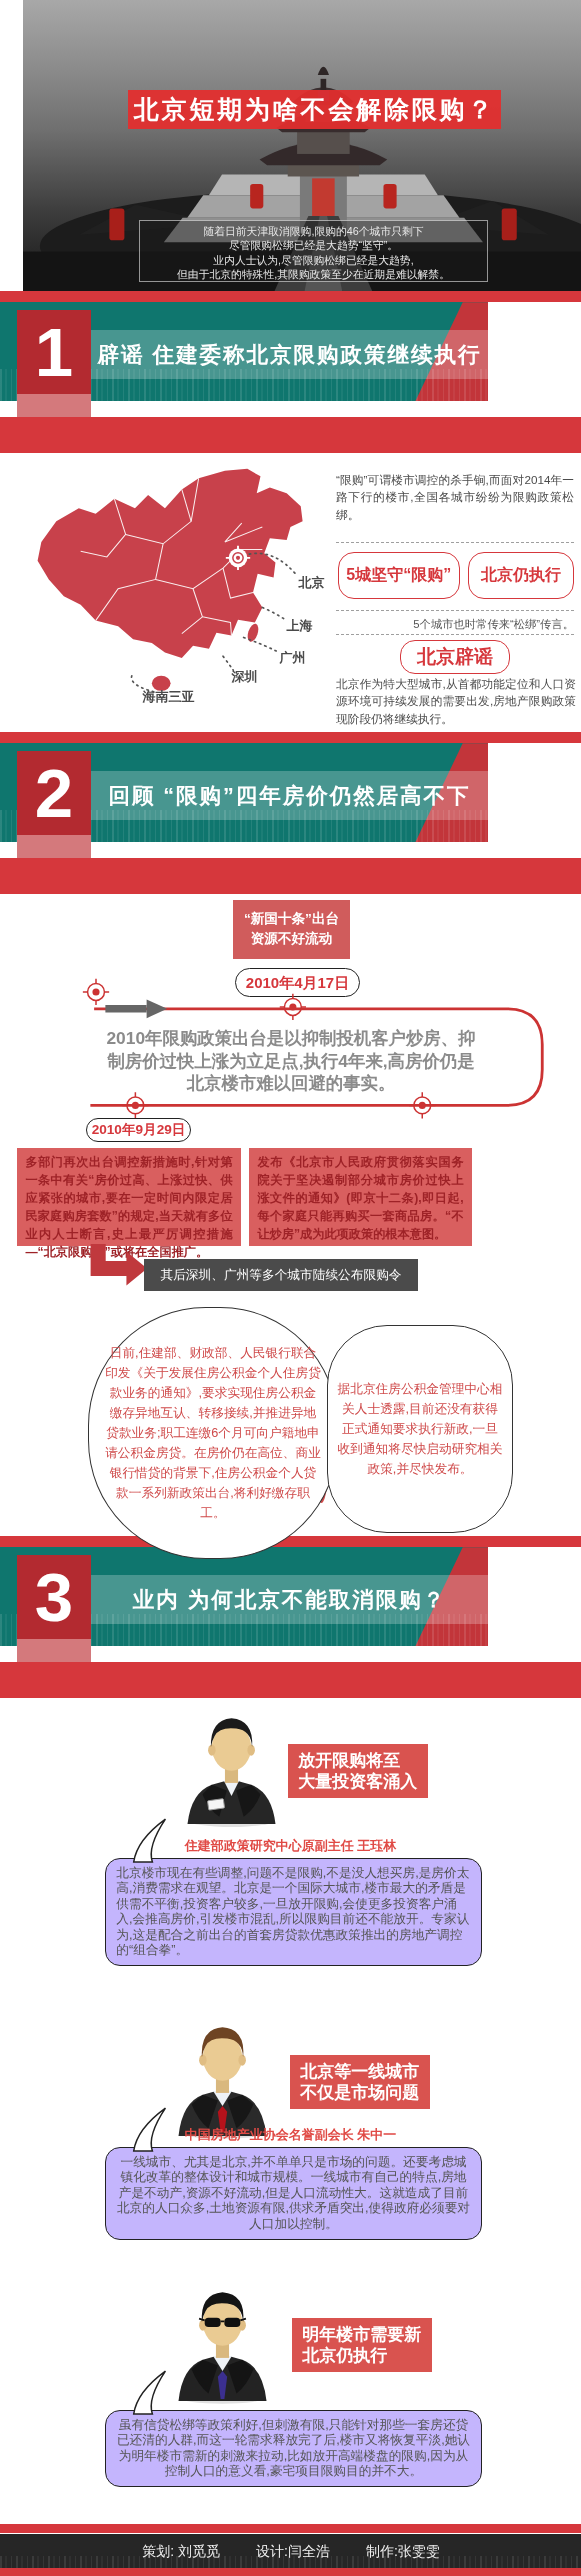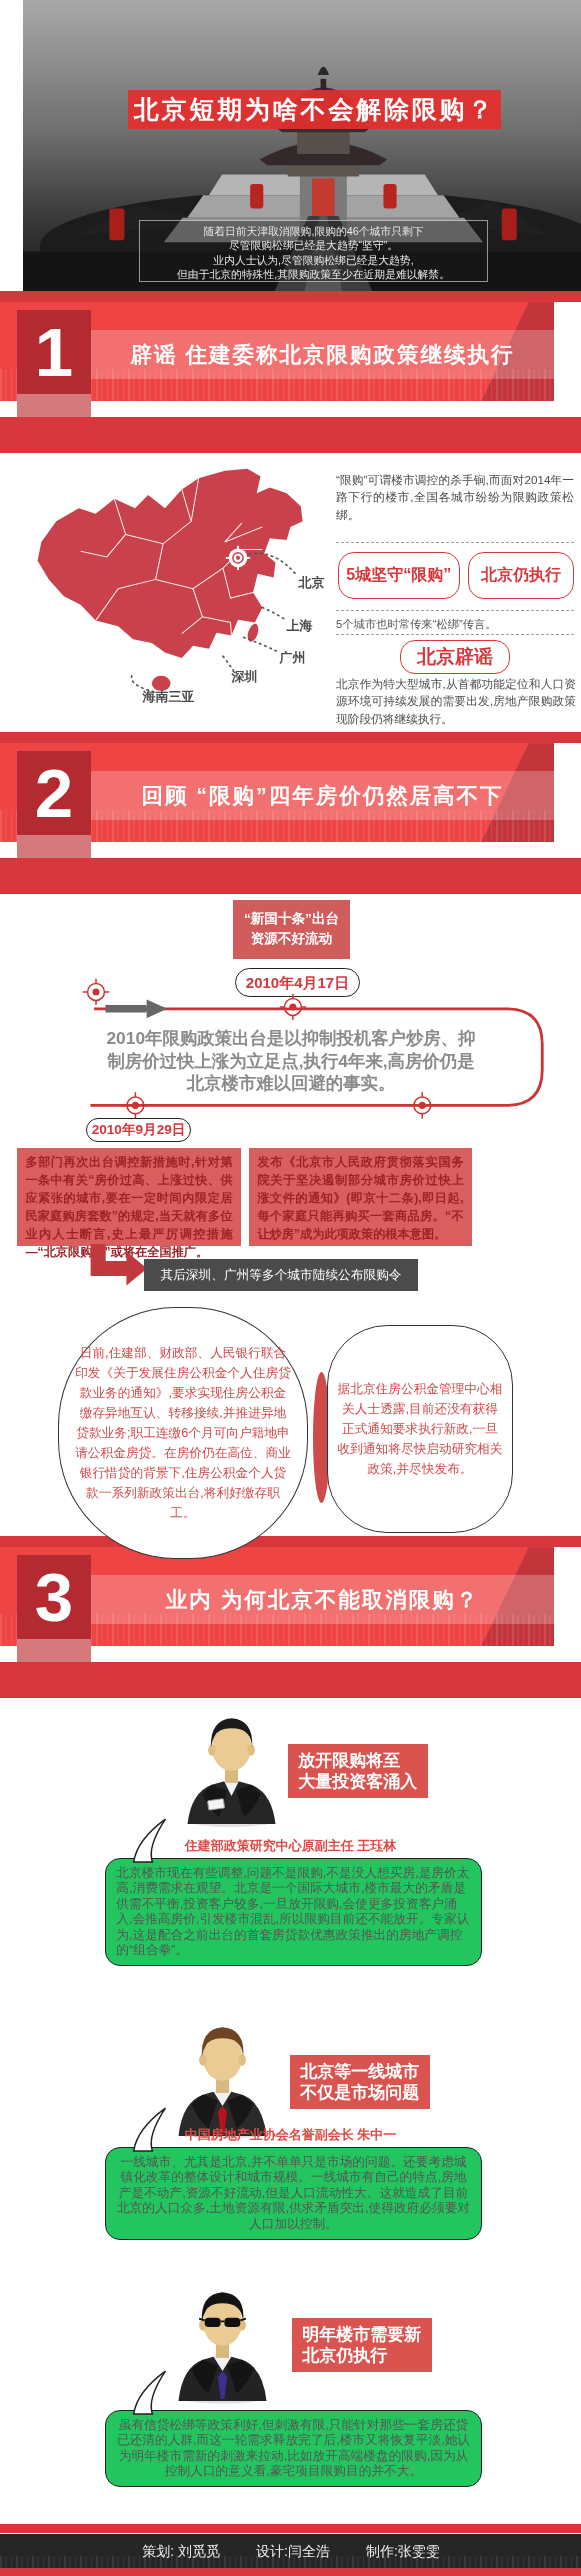--- a/index.html
+++ b/index.html
@@ -13,21 +13,21 @@
   .hero-band { position:absolute; left:105px; top:90px; width:373px; height:39px;
                background:rgba(228,45,45,0.93); display:flex; align-items:center; justify-content:center; }
   .hero-title { color:#fff; font-size:25px; font-weight:bold; letter-spacing:2.8px; white-space:nowrap; }
   .hero-sub { position:absolute; left:116px; top:220px; width:349px; height:62px;
               border:0.9px solid rgba(255,255,255,0.55); background:rgba(25,25,25,0.38);
               color:#e8e8e8; font-size:10.8px; line-height:14.5px; text-align:center; padding-top:2.8px; }
 
   
   .sec { position:absolute; left:0; width:582px; height:161px; }
   .sec-border { position:absolute; left:0; top:0; width:582px; height:11.3px; background:#d6373c; }
-  .sec-dark { position:absolute; left:0; top:11.3px; width:554px; height:99px; background:#ef4444; overflow:hidden; }
+  .sec-dark { position:absolute; left:0; top:11.3px; width:488px; height:99px; background:#0f766e; overflow:hidden; }
   .sec-sky { position:absolute; left:0; right:0; bottom:0; height:32px; opacity:.55;
              background:repeating-linear-gradient(90deg, rgba(255,255,255,0.22) 0 1.9px, transparent 1.9px 4.7px,
                         rgba(255,255,255,0.10) 4.7px 6.6px, transparent 6.6px 11.3px, rgba(255,255,255,0.16) 11.3px 12.2px, transparent 12.2px 16px); }
   .sec-diag { position:absolute; right:0; top:0; bottom:0; width:79px; background:#c2353a;
               clip-path:polygon(68% 0, 100% 0, 100% 100%, 8% 100%); }
   .sec-strip { position:absolute; left:91px; right:0; top:28px; height:49px; background:rgba(255,255,255,0.24);
                display:flex; align-items:center; justify-content:center; }
   .sec-title { color:#fff; font-size:21.6px; font-weight:bold; letter-spacing:1.9px; white-space:nowrap; }
   .sec-num { position:absolute; left:17px; top:19px; width:74px; height:84px; background:#b32a30;
              color:#fff; font-size:69px; font-weight:bold; display:flex; align-items:center; justify-content:center; z-index:3; }
@@ -35,21 +35,21 @@
   .sec-band { position:absolute; left:0; top:126px; width:582px; height:36px; background:#d6373c; }
 
   
   .map-wrap { position:absolute; left:23.5px; top:467px; width:310px; height:236px; }
   .mlabel { position:absolute; color:#4a4a4a; font-weight:bold; font-size:13px; white-space:nowrap; }
   .col-dash { position:absolute; left:336px; width:238px; border-top:1.9px dashed #9f9f9f; }
   .p-top  { position:absolute; left:336px; top:471px; width:238px; color:#4b4b4b; font-size:11.7px; line-height:17.4px; text-align:justify; }
   .badges { position:absolute; left:338px; top:552px; width:236px; display:flex; gap:8.4px; }
   .badge  { border:1.9px solid #d6373c; border-radius:16px; color:#d6373c; font-weight:bold; font-size:16px;
             height:47px; display:flex; align-items:center; justify-content:center; white-space:nowrap; }
-  .note-5 { position:absolute; left:336px; top:617px; width:238px; text-align:left; color:#555; font-size:11.3px; }
+  .note-5 { position:absolute; left:336px; top:617px; width:238px; text-align:right; color:#555; font-size:11.3px; }
   .rumor-row { position:absolute; left:336px; top:640px; width:238px; display:flex; justify-content:center; }
   .rumor  { border:1.9px solid #d6373c; border-radius:15px; color:#d6373c; font-weight:bold; font-size:19px;
             padding:2.8px 16px; white-space:nowrap; }
   .p-bot  { position:absolute; left:336px; top:675px; width:240px; color:#4b4b4b; font-size:11.7px; line-height:17.4px; text-align:justify; }
 
   
   .event-box { position:absolute; left:233px; top:900px; width:117px; background:#d05c5c; color:#fff;
                text-align:center; font-size:13.6px; font-weight:bold; line-height:20px; padding:9.4px 0; }
   .pill { position:absolute; border:1.9px solid #222; border-radius:16px; background:#fff; color:#d6373c;
           font-weight:bold; text-align:center; }
@@ -63,30 +63,30 @@
   .red-box { position:absolute; top:1148px; background:#d95f5f; color:#9e2227; font-size:12.2px; line-height:18px;
              font-weight:bold; padding:4.7px 8.4px; height:98px; text-align:justify; }
   .red-box.l { left:17px;  width:224px; }
   .red-box.r { left:249px; width:223px; }
   .elbow { position:absolute; left:83px; top:1244px; }
   .follow-box { position:absolute; left:144px; top:1259px; width:274px; height:32px; background:#4b4b4b;
                 color:#fff; font-size:12.7px; display:flex; align-items:center; justify-content:center; white-space:nowrap;font-family:Liberation Mono, monospace; }
   .lens { position:absolute; left:313px; top:1372px; width:17px; height:131px; background:#cf4a4a; border-radius:50%; z-index:0; }
   .blob { position:absolute; border:1.9px solid #333; background:#fff; color:#cf4a4a; z-index:1;
           display:flex; align-items:center; justify-content:center; text-align:center; }
-  .blob-l { left:58px;  top:1307px; width:250px; height:252px; border-radius:47%; font-size:12.7px; line-height:20px; padding:24.4px 15px; }
+  .blob-l { left:88px;  top:1307px; width:250px; height:252px; border-radius:47%; font-size:12.7px; line-height:20px; padding:24.4px 15px; }
   .blob-r { left:327px; top:1325px; width:186px; height:208px; border-radius:60px; font-size:12.7px; line-height:20px; padding:17px 9.4px; }
 
   
   .avatar { position:absolute; }
   .plabel { position:absolute; background:#d9534f; color:#fff; font-size:17px; font-weight:bold;
             line-height:21.6px; padding:5.6px 10.3px; white-space:nowrap; }
   .pname { position:absolute; left:103px; width:375px; text-align:center; color:#e04a45;
            font-size:13px; font-weight:bold; white-space:nowrap; }
-  .quote { position:absolute; left:105px; width:377px; border:1.9px solid #222; border-radius:15px; background:#22c55e;
+  .quote { position:absolute; left:105px; width:377px; border:1.9px solid #222; border-radius:15px; background:#c4b5fd;
            color:#555; font-size:12.7px; line-height:15.5px; padding:6.6px 10.3px; z-index:1; }
   .quote.center { text-align:center; }
   .tail { position:absolute; z-index:2; }
 
   
   .foot-red1 { position:absolute; left:0; top:2524px; width:582px; height:9.4px; background:#d6373c; }
   .foot-dark { position:absolute; left:0; top:2534px; width:582px; height:35px; background:#262626; overflow:hidden;
                display:flex; align-items:center; justify-content:center; }
   .foot-dark .sec-sky { height:13px; opacity:.45; }
   .credit { color:#f0f0f0; font-size:14px; margin:0 18px; white-space:nowrap; }

